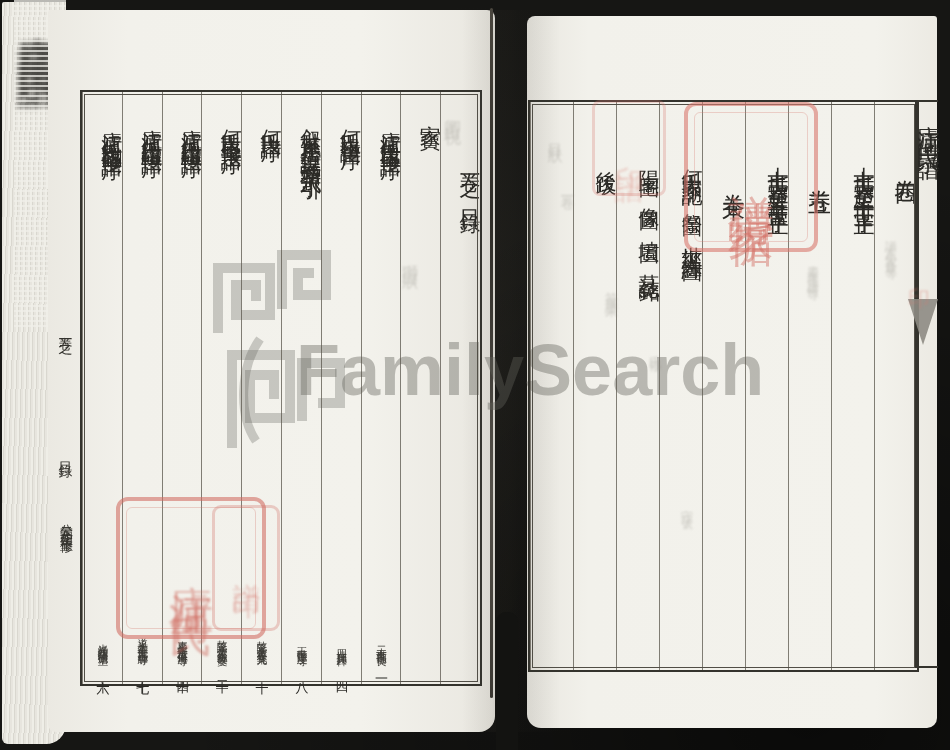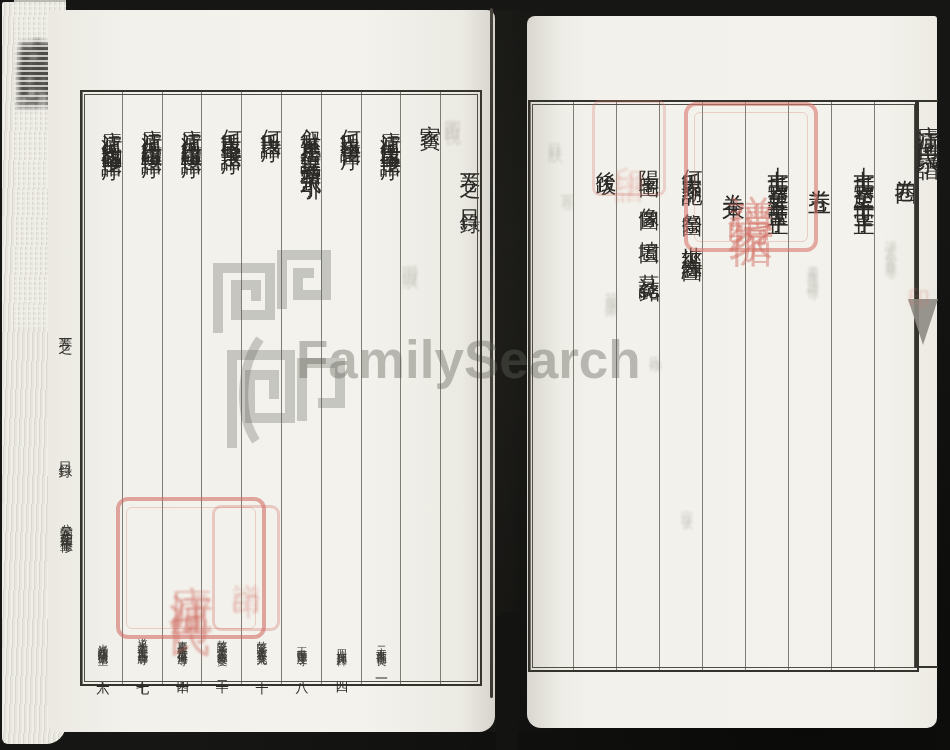--- a/index.html
+++ b/index.html
@@ -58,21 +58,21 @@
     font-size:24px;letter-spacing:6px;color:#2b2a26;overflow:hidden;}
   .fold-triangle{position:absolute;left:908px;top:299px;width:0;height:0;
     border-left:15px solid transparent;border-right:15px solid transparent;
     border-top:46px solid #8d8b83;opacity:.9;}
   
   .spine-label{position:absolute;writing-mode:vertical-rl;text-orientation:upright;
     color:#33322d;letter-spacing:3px;}
   
   .wm-text{position:absolute;left:296px;top:329px;
     font-family:"Liberation Sans","DejaVu Sans",sans-serif;font-weight:bold;
-    font-size:53px;color:rgba(97,97,90,.40);letter-spacing:0;pointer-events:none;}
+    font-size:72px;color:rgba(97,97,90,.40);letter-spacing:0;pointer-events:none;}
   .wm-logo{position:absolute;left:198px;top:243px;pointer-events:none;}
   
   .seal{position:absolute;box-sizing:border-box;border-radius:12px;pointer-events:none;}
   .seal .sg{position:absolute;inset:4px;display:flex;flex-wrap:wrap;align-items:center;justify-content:center;
     writing-mode:vertical-rl;text-orientation:upright;}
   .seal-a{left:684px;top:102px;width:134px;height:150px;border:4px solid rgba(216,120,110,.60);}
   .seal-a .sg{font-size:46px;letter-spacing:10px;color:rgba(212,112,102,.48);filter:blur(.7px);}
   .seal-a::before{content:"";position:absolute;inset:6px;border:1px solid rgba(216,120,110,.30);border-radius:6px;}
   .seal-b{left:592px;top:100px;width:74px;height:96px;border:3px solid rgba(216,120,110,.28);border-radius:8px;}
   .seal-b .sg{font-size:30px;letter-spacing:6px;color:rgba(216,120,110,.26);filter:blur(1.2px);}

